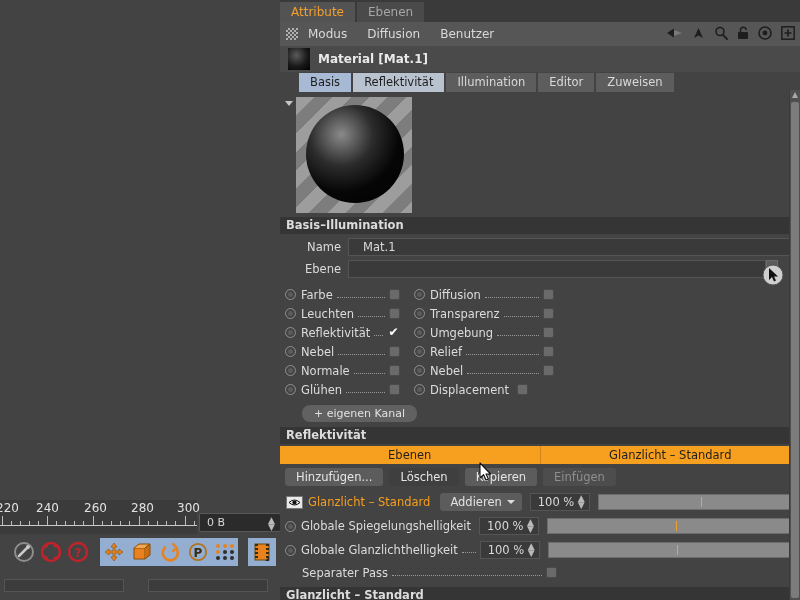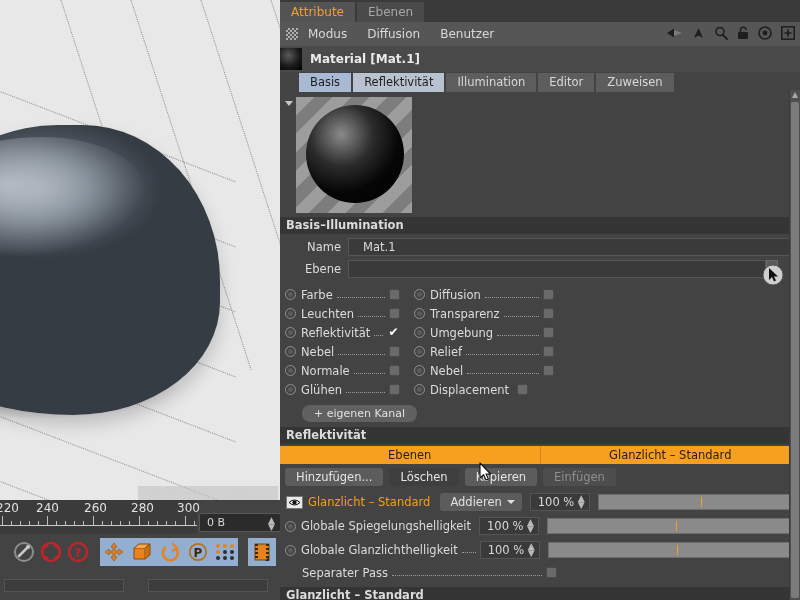--- a/index.html
+++ b/index.html
@@ -66,21 +66,21 @@
   .mgrid{ width:12px; height:12px;
      background-image:
        linear-gradient(45deg,#cfcfcf 25%,transparent 25%,transparent 75%,#cfcfcf 75%),
        linear-gradient(45deg,#cfcfcf 25%,transparent 25%,transparent 75%,#cfcfcf 75%);
      background-size:4px 4px; background-position:0 0,2px 2px; margin-right:10px; opacity:.75;}
   .menu{ font-size:12px; color:#d9d9d9; margin-right:20px; }
   #mbicons{ position:absolute; right:5px; top:0; height:24px; display:flex;
      align-items:center; gap:9px; }
 
   #objhdr{ height:26px; background:#4a4a4a; display:flex; align-items:center;
-     padding-left:0; }
+     padding-left:8px; }
   #objprev{ width:22px; height:22px; background:#9a9a9a;
      background-image:radial-gradient(circle at 38% 34%, #5a5a5a 0%, #1a1a1a 55%, #000 100%);
      margin-right:8px; }
   #objttl{ font-size:12px; color:#e9e9e9; font-weight:bold; }
 
   #proptabs{ height:19px; background:#434343; display:flex; padding-left:19px; margin-top:1px;}
   .ptab{ height:19px; padding:0 11px; font-size:11.5px; line-height:19px;
      color:#d9d9d9; background:#5d5d5d; margin-right:2px; text-align:center;}
   .ptab.sel{ background:#a8b9d4; color:#1d1d1d; }
   .ptab.hov{ background:#b9c3cf; color:#1d1d1d; }
@@ -156,39 +156,20 @@
      border-top:5px solid #c6c6c6; }
 
   #cursor{ position:absolute; left:479px; top:462px; width:14px; height:20px; z-index:50;}
   #cursor2{ position:absolute; left:762px; top:264px; width:22px; height:22px; z-index:50;}
 </style>
 </head>
 <body>
 
 <div id="app">
 
-  <div id="viewport">
-    <div class="grid-line" style="left:-250px; top:-5px;  transform:rotate(21deg);"></div>
-    <div class="grid-line" style="left:-250px; top:60px;  transform:rotate(21deg);"></div>
-    <div class="grid-line" style="left:-250px; top:125px; transform:rotate(21deg);"></div>
-    <div class="grid-line" style="left:-250px; top:190px; transform:rotate(21deg);"></div>
-    <div class="grid-line" style="left:-250px; top:255px; transform:rotate(21deg);"></div>
-    <div class="grid-line" style="left:-250px; top:320px; transform:rotate(21deg);"></div>
-    <div class="grid-line" style="left:-250px; top:385px; transform:rotate(21deg);"></div>
-    <div class="grid-line" style="left:-250px; top:450px; transform:rotate(21deg);"></div>
-    <div class="grid-line2" style="left:-10px;  top:-220px; transform:rotate(72deg);"></div>
-    <div class="grid-line2" style="left:60px;   top:-220px; transform:rotate(72deg);"></div>
-    <div class="grid-line2" style="left:130px;  top:-220px; transform:rotate(72deg);"></div>
-    <div class="grid-line2" style="left:200px;  top:-220px; transform:rotate(72deg);"></div>
-    <div class="grid-line2" style="left:270px;  top:-220px; transform:rotate(72deg);"></div>
-
-    <div id="blob-shadow"></div>
-    <div id="blob"></div>
-    <div id="tooltip">Rasterweite : 100 cm</div>
-  </div>
 
   <div id="ruler">
     <span class="rulernum" style="left:-4px;">220</span>
     <span class="rulernum" style="left:36px;">240</span>
     <span class="rulernum" style="left:84px;">260</span>
     <span class="rulernum" style="left:131px;">280</span>
     <span class="rulernum" style="left:177px;">300</span>
     <div id="rulerline"></div>
     <div class="tick tickmaj" style="left:2px;"></div>
     <div class="tick tickmin" style="left:11px;"></div>

